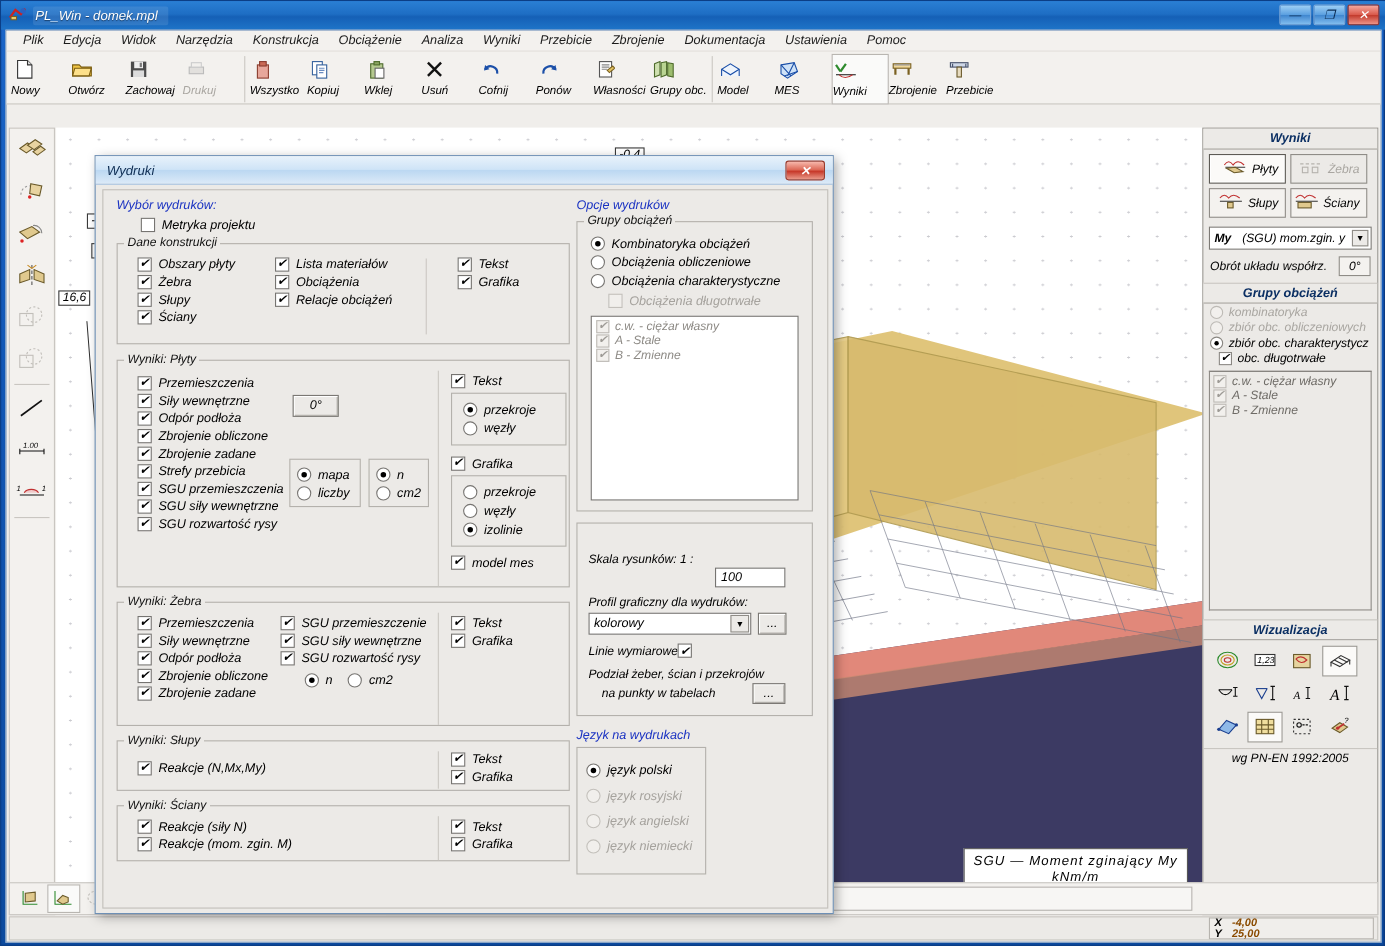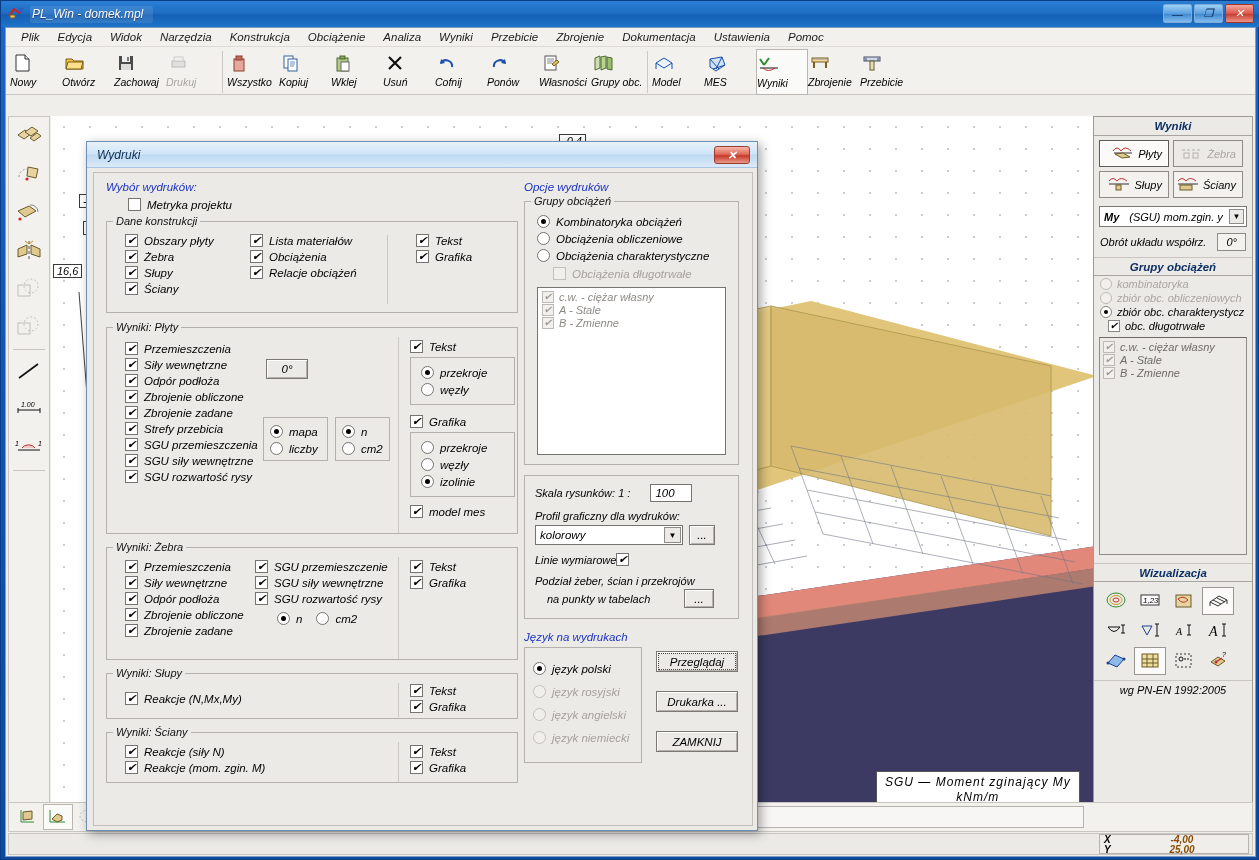--- a/index.html
+++ b/index.html
@@ -148,21 +148,21 @@
   #statusbar{
     position:absolute;left:2px;bottom:1px;width:1245px;height:22px;
     background:#eceae7;border:1px solid #c9c6c1;display:flex;align-items:center;
     justify-content:flex-end;
   }
   #coordbox{
     width:150px;height:20px;border:1px solid #b6b3ae;background:#f0eeeb;margin-right:3px;
     display:grid;grid-template-columns:16px 1fr;align-items:center;
     font-size:10px;font-weight:bold;padding:0 4px;line-height:10px;
   }
-  #coordbox .v{ text-align:center; color:#8a4b00;}
+  #coordbox .v{ text-align:left; color:#8a4b00;}
 
   
   #dlg{
     position:absolute;left:80px;top:113px;width:672px;height:690px;
     background:#eceae7;border:1px solid #6d8fb5;
     box-shadow:3px 3px 10px rgba(0,0,0,.35);
   }
   #dlgbar{
     height:26px;
     background:linear-gradient(180deg,#e8f2fb 0%,#cfe4f7 48%,#bcd8f2 52%,#dceaf8 100%);
@@ -1325,21 +1325,21 @@
                     <span class="ck">✔</span>
                   </span>
                   <span>B - Zmienne</span>
                 </div>
             </div>
           </fieldset>
 
           <div style="margin-top:10px;border:1px solid #b4b1ac;padding:8px 10px 10px 10px;">
             <div style="display:flex;align-items:center;gap:20px;">
               <span>Skala rysunków:  1 :</span>
-              <span class="inputbox" style="width:42px;">100</span>
+              <span class="inputbox" style="width:64px;margin-top:32px;">100</span>
             </div>
             <div style="margin-top:8px;">Profil graficzny dla wydruków:</div>
             <div style="display:flex;align-items:center;gap:6px;margin-top:3px;">
               <div class="combo" style="width:148px;">
                 <span>kolorowy</span>
                 <span class="arw">▼</span>
               </div>
               <div class="btnlike" style="width:26px;height:20px;">...</div>
             </div>
             <div style="display:flex;align-items:center;margin-top:8px;">
@@ -1366,25 +1366,20 @@
                 </div>
               <div class="rad dis" style="margin:10px 0;">
                   <span class="dt"></span>
                   <span>język angielski</span>
                 </div>
               <div class="rad dis" style="margin:10px 0;">
                   <span class="dt"></span>
                   <span>język niemiecki</span>
                 </div>
             </div>
-            <div style="padding-top:4px;">
-              <div class="btnlike" style="width:82px;height:21px;outline:1px dotted #444;outline-offset:-3px;">Przeglądaj</div>
-              <div class="btnlike" style="width:82px;height:21px;margin-top:19px;">Drukarka ...</div>
-              <div class="btnlike" style="width:82px;height:21px;margin-top:19px;">ZAMKNIJ</div>
-            </div>
           </div>
         </div>
 
       </div>
     </div>
 
   </div>
 </div>
 
 </body></html>

